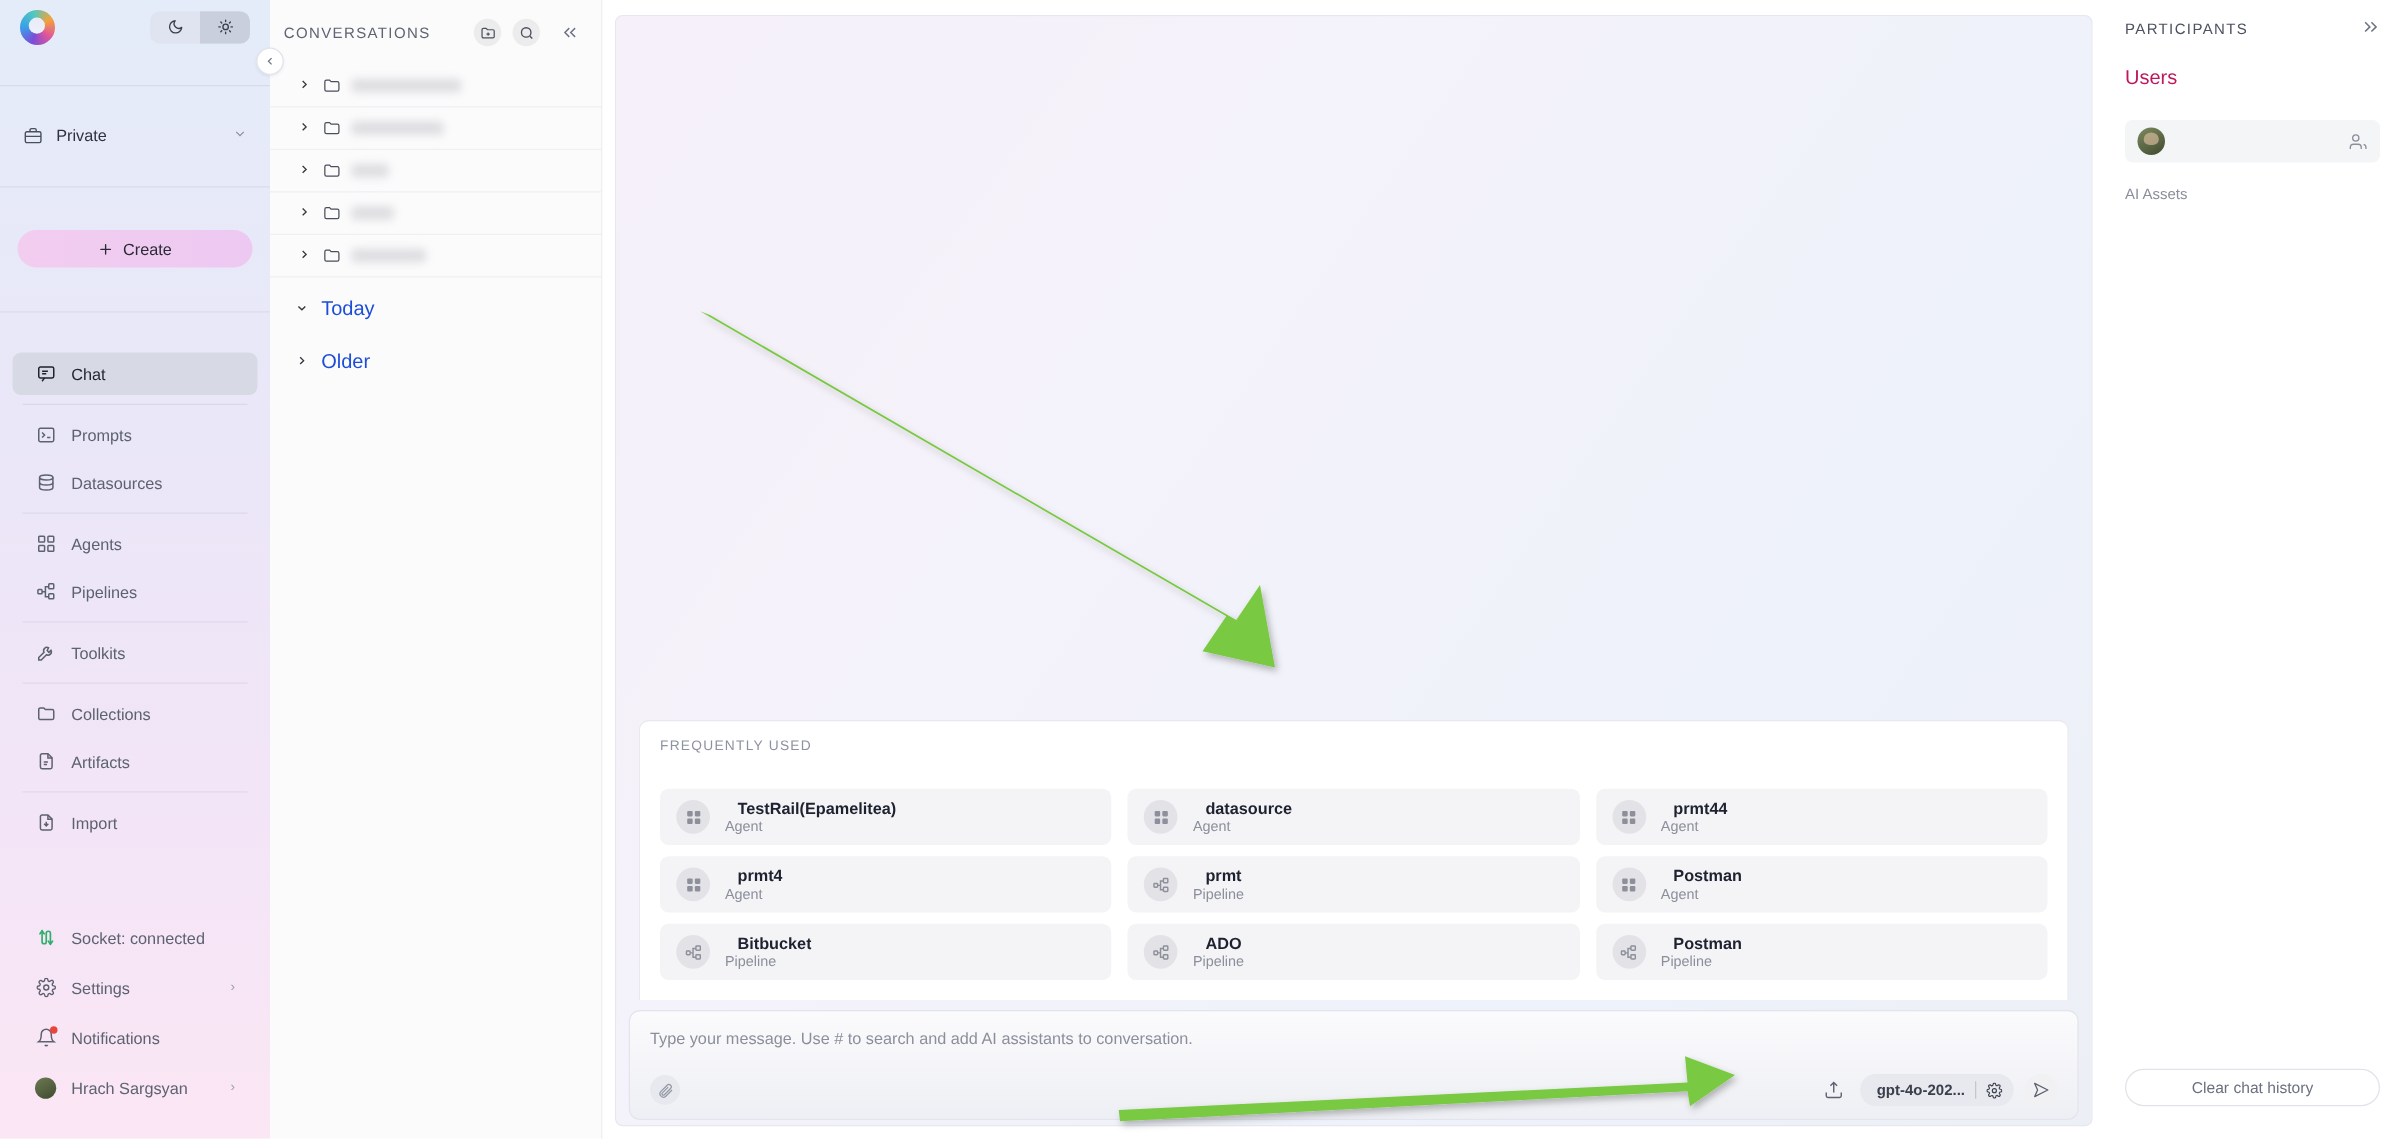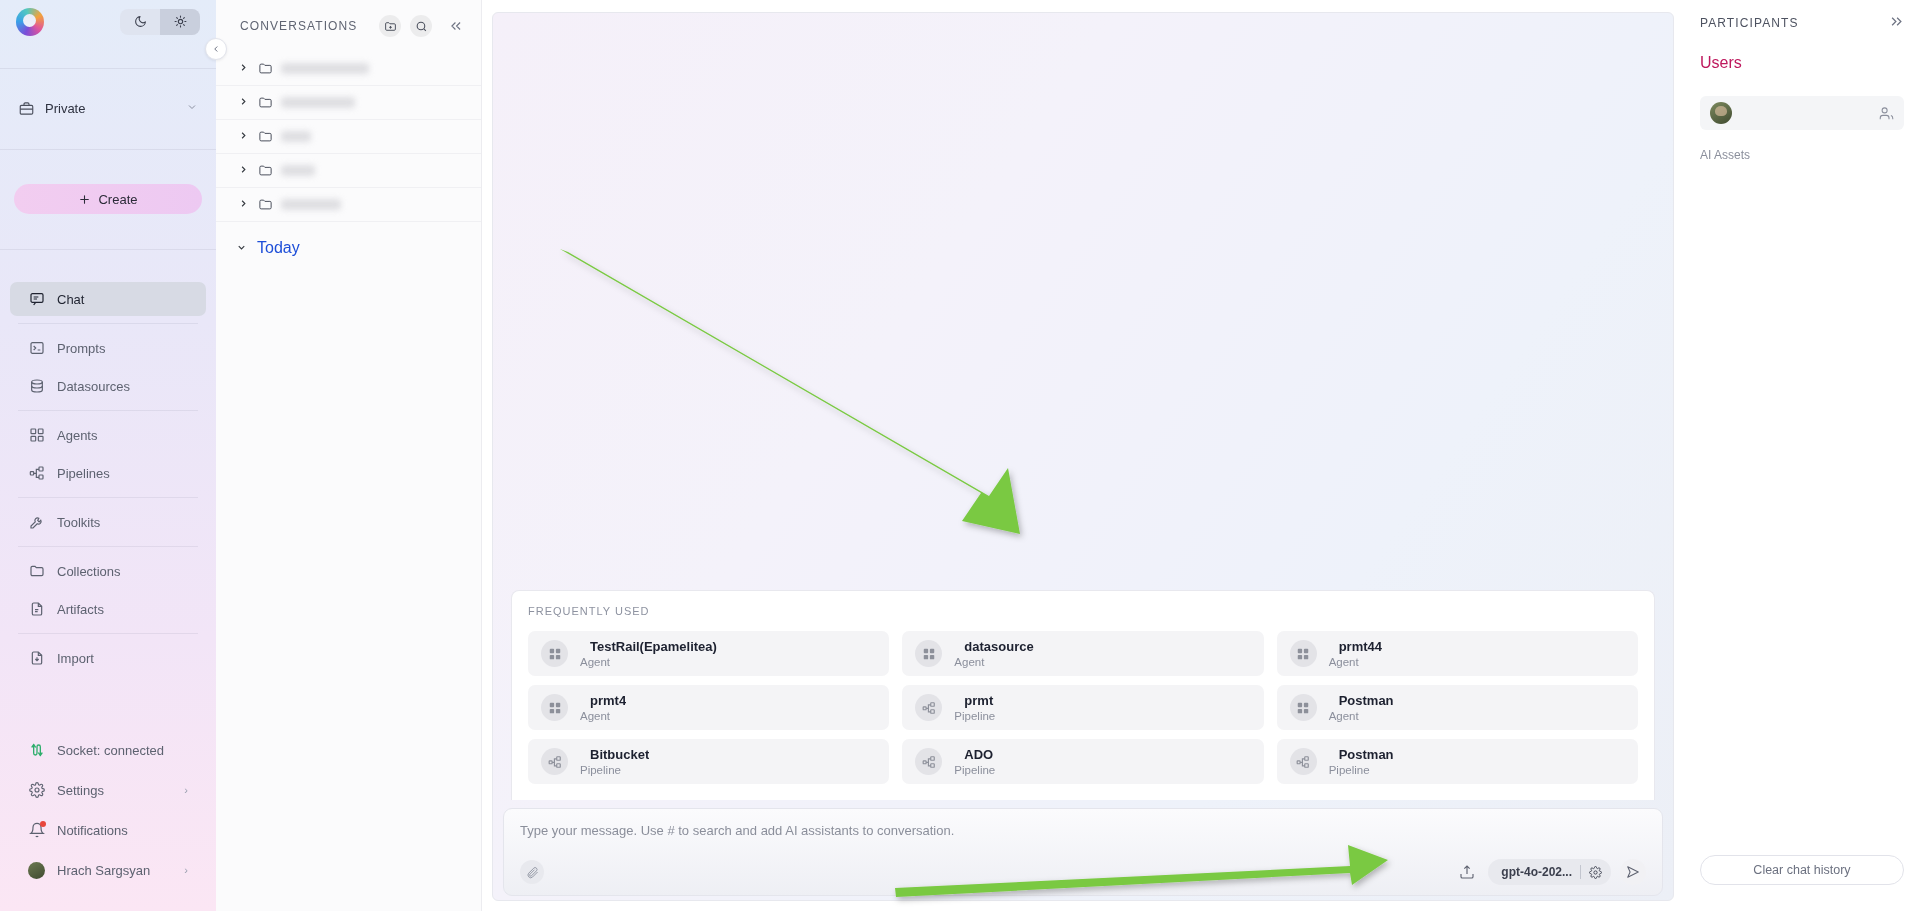--- a/index.html
+++ b/index.html
@@ -96,21 +96,21 @@
   }
 
   
   .conv {
     width: 266px; flex: 0 0 266px; height: 911px;
     background: #fbfbfc; border-right: 1px solid #ececf0;
     display: flex; flex-direction: column;
   }
   .conv-head {
     height: 52px; display: flex; align-items: center; gap: 9px;
-    padding: 0 14px 0 24px;
+    padding: 0 14px 0 11px;
   }
   .conv-title {
     font-size: 12px; letter-spacing: 1.1px; color: #5f6472; font-weight: 400;
     flex: 1;
   }
   .round-btn {
     width: 22px; height: 22px; border-radius: 50%; background: #ececed;
     display: flex; align-items: center; justify-content: center;
     color: #4a4f5c; cursor: pointer; flex: 0 0 22px;
   }
@@ -162,21 +162,21 @@
   
   .freq {
     margin: 0 18px 0 18px;
     background: #ffffff; border: 1px solid #e8e8ee;
     border-radius: 8px 8px 0 0;
     border-bottom: none;
     padding: 14px 16px 16px 16px;
     position: relative; z-index: 3;
   }
   .freq-title {
-    font-size: 11px; letter-spacing: 1px; color: #8d92a0; margin-bottom: 14px;
+    font-size: 11px; letter-spacing: 1px; color: #8d92a0; margin-bottom: 28px;
   }
   .freq-grid {
     display: grid; grid-template-columns: repeat(3, 1fr); gap: 9px 13px;
   }
   .freq-card {
     height: 45px; background: #f4f4f6; border-radius: 7px;
     display: flex; align-items: center; gap: 12px; padding: 0 13px;
     cursor: pointer;
   }
   .freq-icon {
@@ -535,20 +535,26 @@
       </div>
     </div>
 
     <div class="group-row">
       <span class="caret"><svg width="11" height="11" viewBox="0 0 24 24" fill="none" stroke="currentColor" stroke-width="2.4">
             <path d="M6 9l6 6 6-6"></path>
           </svg></span>
       <span class="group-label">Today</span>
     </div>
 
+    <div class="group-row">
+      <span class="caret"><svg width="11" height="11" viewBox="0 0 24 24" fill="none" stroke="currentColor" stroke-width="2.4">
+            <path d="M9 6l6 6-6 6"></path>
+          </svg></span>
+      <span class="group-label">Older</span>
+    </div>
   </div>
 
   <div class="main">
     <div class="chat-canvas">
 
       <div class="freq">
         <div class="freq-title">FREQUENTLY USED</div>
         <div class="freq-grid">
 
           <div class="freq-card">

